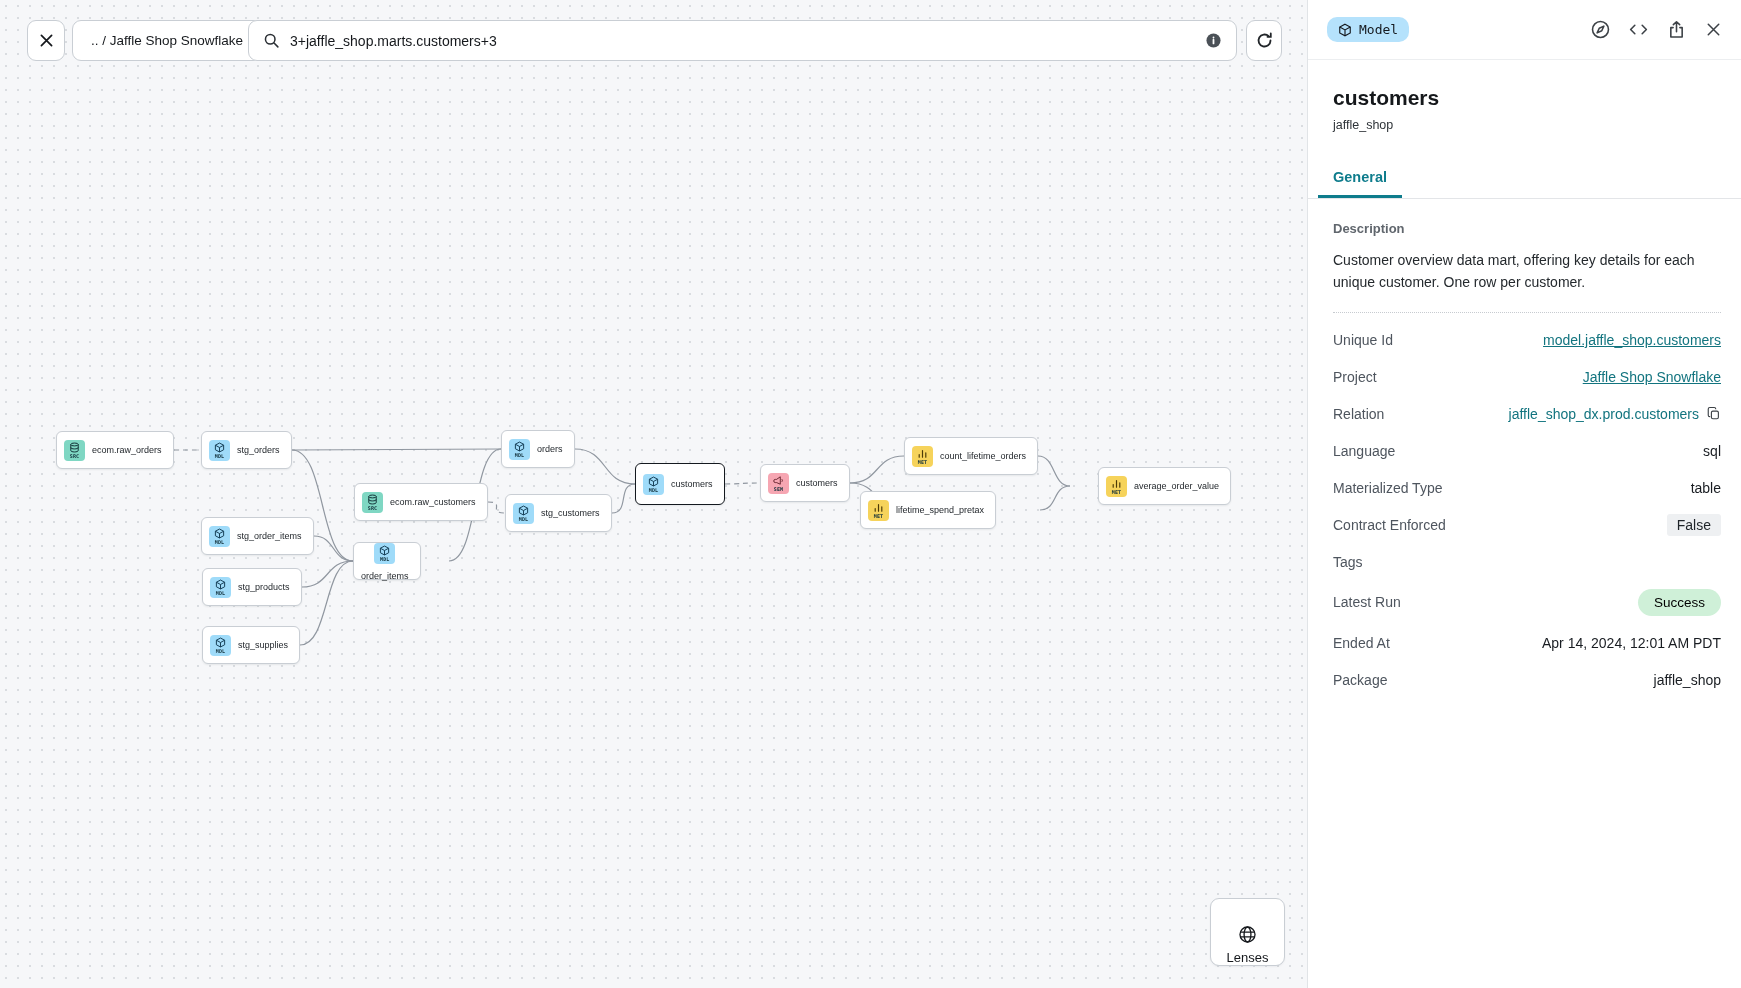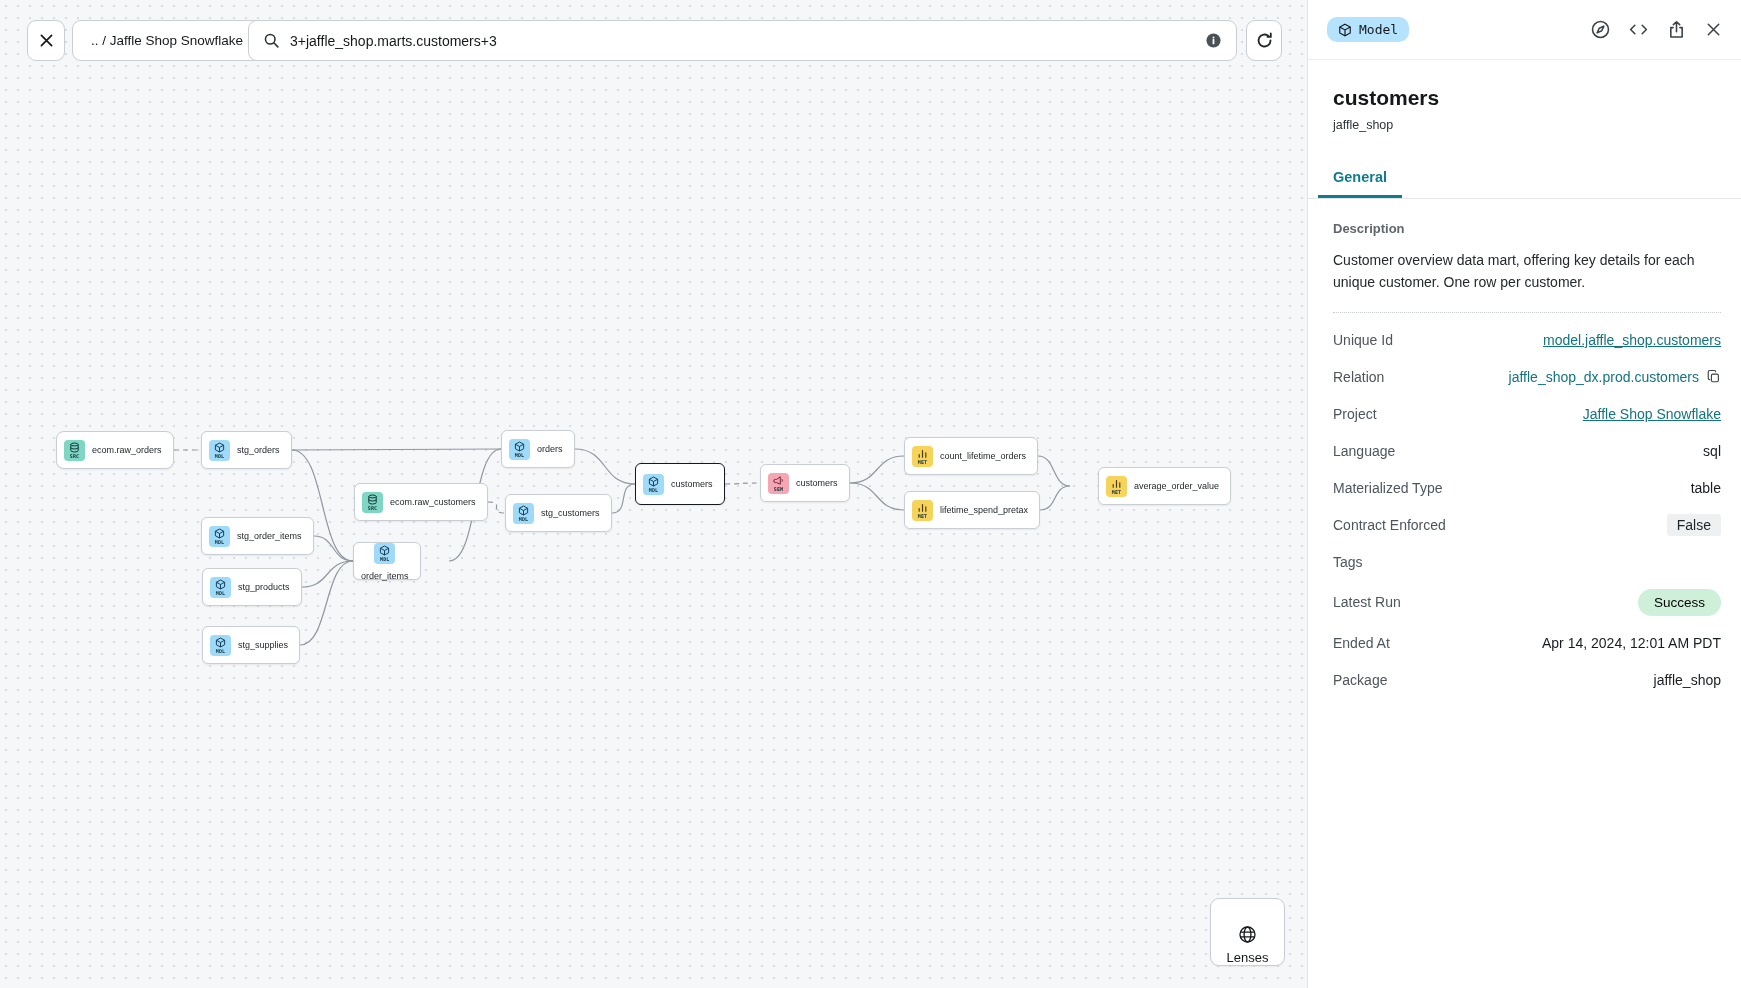--- a/index.html
+++ b/index.html
@@ -93,21 +93,21 @@
         <path d="M449,561 C477.8888888888889,561 472.1111111111111,449 501,449" class="edge"></path>
         <path d="M575,449 C608.3333333333334,449 601.6666666666666,484 635,484" class="edge"></path>
         <path d="M612,513 C630,513 617,484 635,484" class="edge"></path>
         <path d="M725,484 C744.4444444444445,484 740.5555555555555,483 760,483" class="edge dashed"></path>
         <path d="M850,483 C880,483 874,456 904,456" class="edge"></path>
         <path d="M850,483 C880,483 874,510 904,510" class="edge"></path>
         <path d="M1038,456 C1056,456 1052,486 1070,486" class="edge"></path>
         <path d="M1040,510 C1058,510 1052,486 1070,486" class="edge"></path>
       </svg>
     <div id="graph-nodes">
-        <div class="node" style="left: 56px; top: 431px; border-radius: 8px;">
+        <div class="node" style="left: 56px; top: 431px;">
           <span class="nicon bg-SRC">
             <svg width="11" height="11" viewBox="0 0 16 16" fill="none" stroke="#0f2e33" stroke-width="1.4">
               <ellipse cx="8" cy="3.6" rx="5.4" ry="2.1"></ellipse>
               <path d="M2.6 3.6v8.8c0 1.2 2.4 2.1 5.4 2.1s5.4-.9 5.4-2.1V3.6"></path>
               <path d="M2.6 8c0 1.2 2.4 2.1 5.4 2.1S13.4 9.2 13.4 8"></path>
             </svg>
             <span class="ncode">SRC</span>
           </span>
           <span class="nlabel">ecom.raw_orders</span>
         </div>
@@ -214,21 +214,21 @@
         </div>
         <div class="node" style="left: 904px; top: 437px;">
           <span class="nicon bg-MET">
             <svg width="11" height="11" viewBox="0 0 16 16" fill="none" stroke="#4c3a07" stroke-width="1.7" stroke-linecap="round">
               <path d="M3.2 13.5V9.4M8 13.5V3.8M12.8 13.5V7"></path>
             </svg>
             <span class="ncode">MET</span>
           </span>
           <span class="nlabel">count_lifetime_orders</span>
         </div>
-        <div class="node" style="left: 904px; top: 491px;">
+        <div class="node" style="left: 860px; top: 491px;">
           <span class="nicon bg-MET">
             <svg width="11" height="11" viewBox="0 0 16 16" fill="none" stroke="#4c3a07" stroke-width="1.7" stroke-linecap="round">
               <path d="M3.2 13.5V9.4M8 13.5V3.8M12.8 13.5V7"></path>
             </svg>
             <span class="ncode">MET</span>
           </span>
           <span class="nlabel">lifetime_spend_pretax</span>
         </div>
         <div class="node" style="left: 1070px; top: 467px; margin-left: 28px;">
           <span class="nicon bg-MET">
@@ -328,36 +328,36 @@
     <div class="pcontent">
       <div class="desc-label">Description</div>
       <div class="desc-text">Customer overview data mart, offering key details for each unique customer. One row per customer.</div>
       <hr class="dotted-hr">
       <div id="panel-rows">
           <div class="prow">
             <span class="plabel">Unique Id</span>
             <a class="plink underline">model.jaffle_shop.customers</a>
           </div>
           <div class="prow">
+            <span class="plabel">Project</span>
+            <a class="plink underline">Jaffle Shop Snowflake</a>
+          </div>
+          <div class="prow">
             <span class="plabel">Relation</span>
             <span class="vwrap">
               <a class="plink">jaffle_shop_dx.prod.customers</a>
               <span class="copy-btn">
                 <svg width="15" height="15" viewBox="0 0 20 20" fill="none" stroke="#3c4146" stroke-width="1.5" stroke-linejoin="round">
                   <rect x="7.2" y="6.8" width="9.3" height="10.2" rx="2"></rect>
                   <path d="M13 4.4V4a2 2 0 0 0-2-2H5a2 2 0 0 0-2 2v8.2a2 2 0 0 0 2 2h.6"></path>
                 </svg>
               </span>
             </span>
           </div>
           <div class="prow">
-            <span class="plabel">Project</span>
-            <a class="plink underline">Jaffle Shop Snowflake</a>
-          </div>
-          <div class="prow">
             <span class="plabel">Language</span>
             <span class="pval">sql</span>
           </div>
           <div class="prow">
             <span class="plabel">Materialized Type</span>
             <span class="pval">table</span>
           </div>
           <div class="prow">
             <span class="plabel">Contract Enforced</span>
             <span class="badge-gray">False</span>

